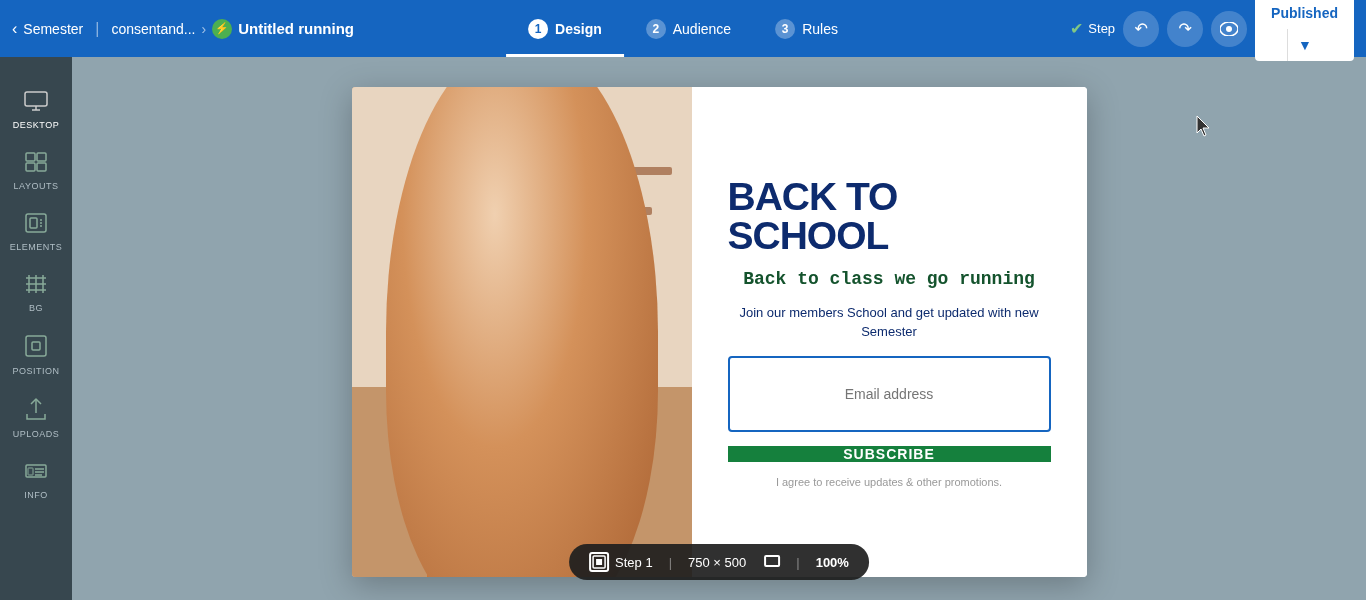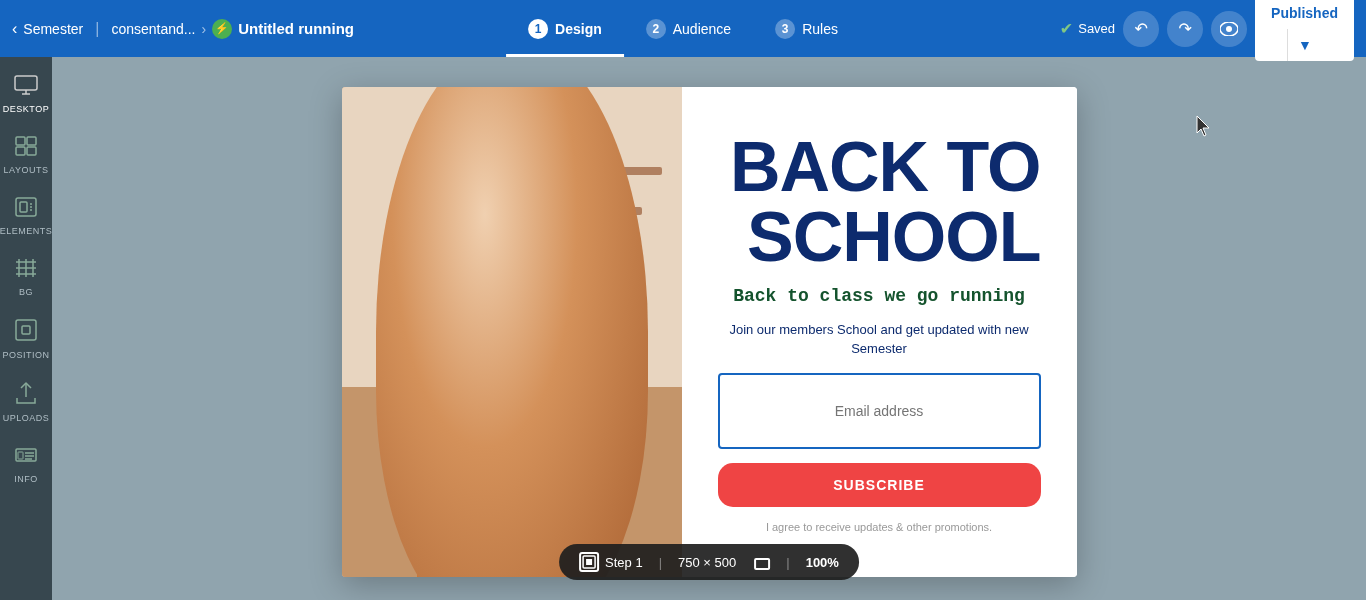--- a/index.html
+++ b/index.html
@@ -92,26 +92,26 @@
     }
 
     
     .main-layout {
       display: flex;
       height: calc(600px - 57px);
     }
 
     
     .sidebar {
-      width: 52px;
+      width: 72px;
       background: #37474F;
       display: flex;
       flex-direction: column;
       align-items: center;
-      padding-top: 8px;
+      padding-top: 24px;
       gap: 4px;
       flex-shrink: 0;
     }
     .sidebar-item {
       display: flex; flex-direction: column; align-items: center;
       padding: 10px 6px 8px;
       cursor: pointer; color: #B0BEC5; font-size: 10px; gap: 4px;
       border-radius: 6px; width: 64px; text-align: center;
     }
     .sidebar-item.active { color: #fff; }
@@ -152,24 +152,24 @@
       flex: 1;
       padding: 40px 36px;
       display: flex;
       flex-direction: column;
       align-items: center;
       justify-content: center;
       gap: 14px;
       background: #fff;
     }
     .popup-heading {
-      font-size: 70px;
+      font-size: 39px;
       font-weight: 900;
       color: #0D2B6E;
-      text-align: right;
+      text-align: left;
       line-height: 1.0;
       text-transform: uppercase;
       font-family: 'Arial Black', 'Arial Bold', Gadget, sans-serif;
       letter-spacing: -1px;
     }
     .popup-subheading {
       font-size: 18px;
       color: #14532d;
       font-weight: 600;
       text-align: center;
@@ -186,25 +186,24 @@
       padding: 28px 16px;
       border: 2px solid #1565C0;
       border-radius: 4px;
       font-size: 14px;
       color: #999;
       text-align: center;
       outline: none;
     }
     .popup-subscribe-btn {
       width: 100%;
-      padding: 14px;
-      background: #ef4444;
+      background: #15803d;
       color: #fff;
       border: none;
-      border-radius: 15px;
+      border-radius: 0;
       font-size: 14px;
       font-weight: 700;
       letter-spacing: 1px;
       cursor: pointer;
       text-transform: uppercase;
     }
     .popup-disclaimer {
       font-size: 11px;
       color: #999;
       text-align: center;
@@ -237,21 +236,21 @@
     }
     .bottom-step {
       display: flex; align-items: center; gap: 6px;
     }
     .step-icon {
       width: 20px; height: 20px; border: 2px solid #fff;
       border-radius: 3px; display: flex; align-items: center; justify-content: center;
       font-size: 10px; font-weight: bold;
     }
     .bottom-sep { color: rgba(255,255,255,0.4); }
-    .bottom-dims { display: flex; align-items: flex-end; gap: 18px; }
+    .bottom-dims { display: flex; align-items: flex-start; gap: 18px; }
     .dims-icon {
       width: 16px; height: 12px; border: 2px solid #fff; border-radius: 2px;
     }
     .bottom-zoom { font-weight: 600; }
 
     
     .fake-student {
       width: 100%; height: 100%;
       background: linear-gradient(160deg, #e8c9a0 0%, #d4915a 30%, #c07030 60%, #a85820 100%);
       position: relative;
@@ -295,21 +294,21 @@
     </div>
     <div class="nav-tab">
       <div class="tab-num">3</div>
       <span>Rules</span>
     </div>
   </div>
 
   <div class="nav-right">
     <div class="nav-saved">
       <span class="saved-check">✔</span>
-      <span>Saved</span>
+      <span>Step</span>
     </div>
     <button class="nav-icon-btn" title="Undo">↶</button>
     <button class="nav-icon-btn" title="Redo">↷</button>
     <button class="nav-icon-btn" title="Preview">
       <svg width="18" height="14" viewBox="0 0 18 14" fill="none" xmlns="http://www.w3.org/2000/svg">
         <ellipse cx="9" cy="7" rx="9" ry="7" fill="none" stroke="white" stroke-width="1.5"></ellipse>
         <circle cx="9" cy="7" r="3" fill="white"></circle>
       </svg>
     </button>
     <button class="btn-published">

